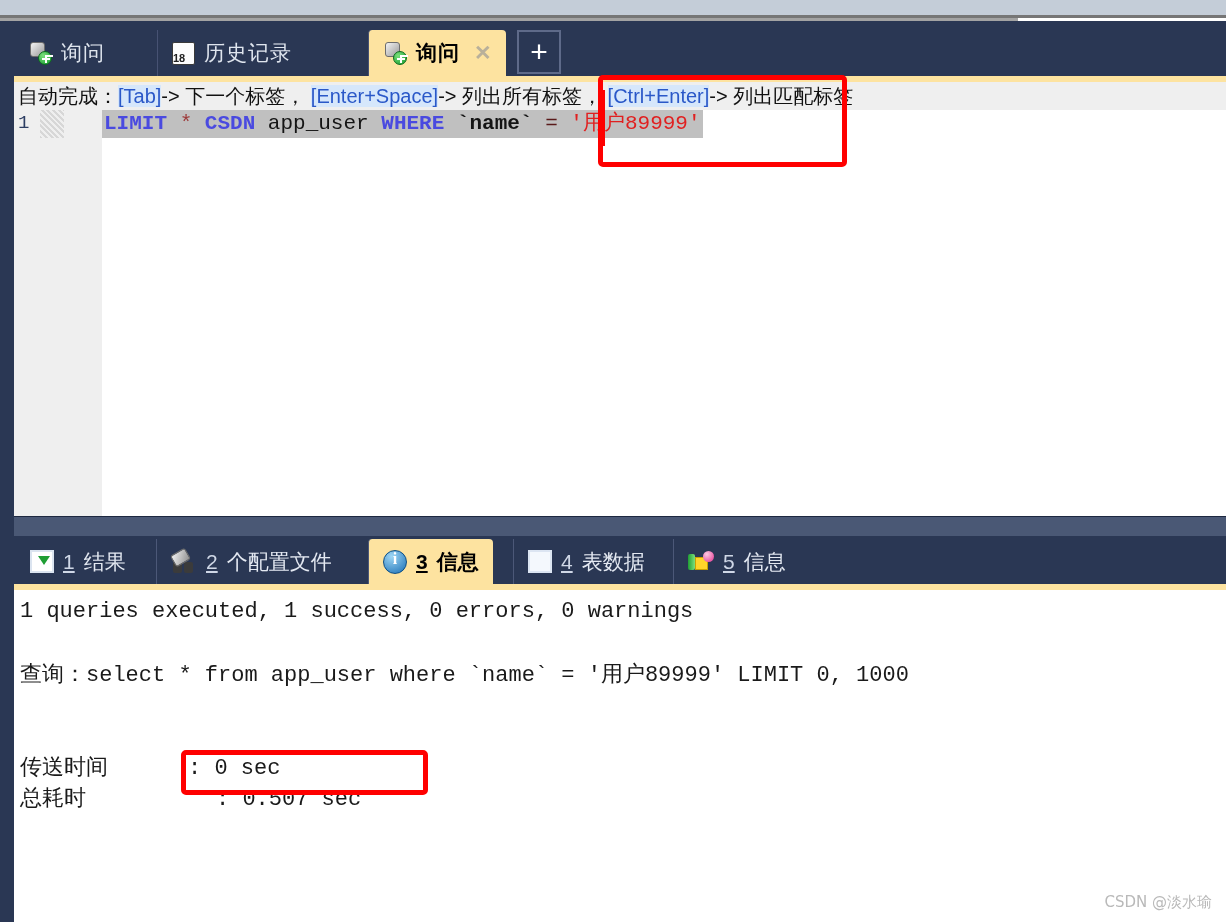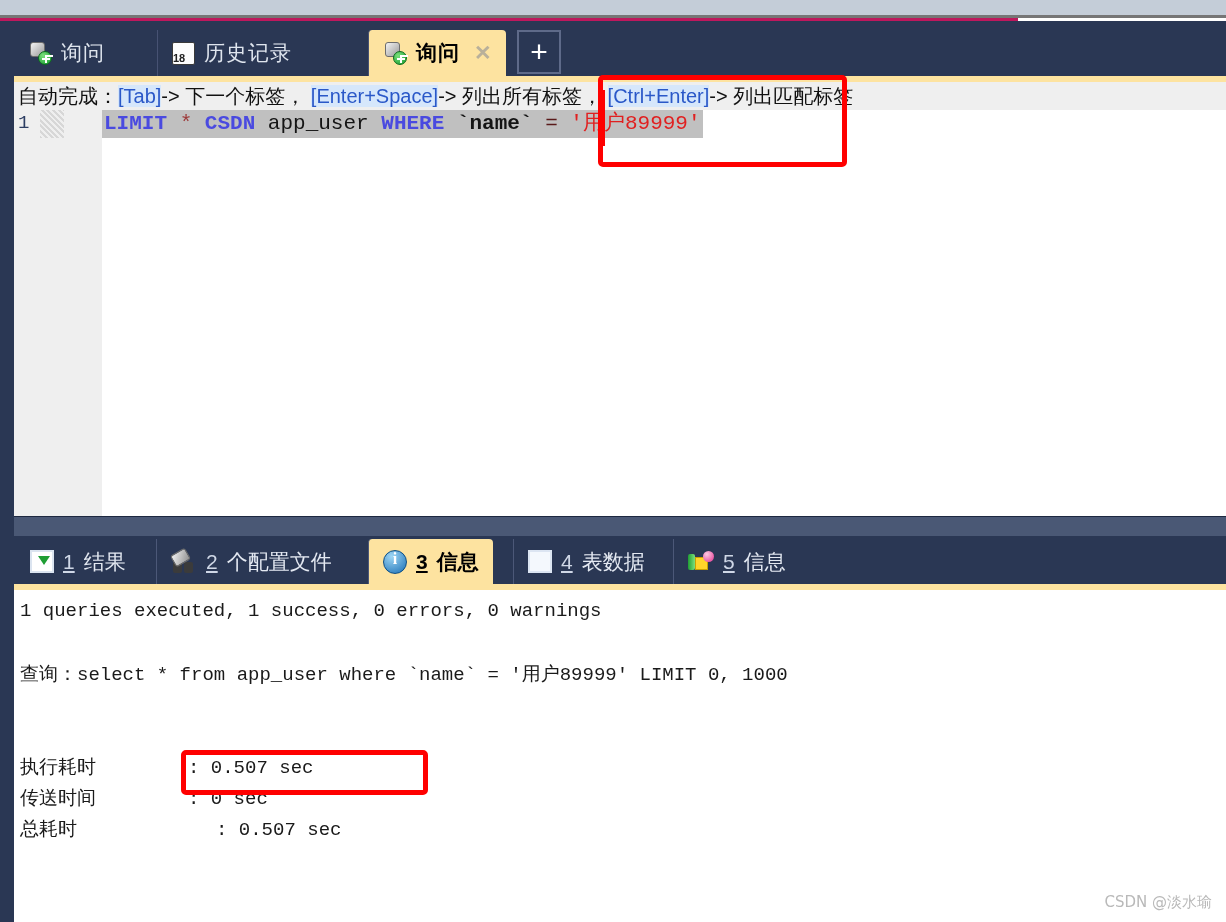--- a/index.html
+++ b/index.html
@@ -6,21 +6,21 @@
   html, body {
     margin: 0; padding: 0;
     width: 1226px; height: 922px;
     background: #ffffff;
     font-family: "Liberation Sans", sans-serif;
     overflow: hidden;
   }
   #app {
     position: relative;
     width: 1018px; height: 922px;
-    background: #be185d;
+    background: #a3a3a3;
   }
 
   
   .top-strip {
     position: absolute; left: 0; top: 0;
     width: 1226px; height: 18px;
     background: #c4cdd8;
     border-bottom: 3px solid #767676;
   }
 
@@ -247,21 +247,21 @@
   
   .res-strip {
     position: absolute; left: 14px; top: 563px;
     width: 1212px; height: 6px; background: #fde3a0;
   }
   .results {
     position: absolute; left: 14px; top: 569px;
     width: 1212px; height: 332px;
     background: #ffffff;
     font-family: "Liberation Mono", monospace;
-    font-size: 19px;
+    font-size: 22px;
     color: #1a1a1a;
     padding: 6px 0 0 6px;
     overflow: hidden;
   }
   .results .row { height: 31px; line-height: 31px; white-space: pre; }
   .results .blank { height: 31px; }
   .results .cjk { font-family: "DejaVu Sans", sans-serif; }
 
   
   .annot {
@@ -375,21 +375,20 @@
     </div>
 
     <div class="res-strip"></div>
     <div class="results">
       <div class="row">1 queries executed, 1 success, 0 errors, 0 warnings</div>
       <div class="blank"></div>
       <div class="row"><span class="cjk">查询：</span><span>select * from app_user where `name` = '用户89999' LIMIT 0, 1000</span></div>
       <div class="blank"></div>
       <div class="blank"></div>
 
-      <div class="row"><span class="cjk" style="display:inline-block;width:168px;">执行耗时</span><span>:</span> <span>0.507 sec</span></div>
 
       <div class="row"><span class="cjk" style="display:inline-block;width:168px;">传送时间</span><span>:</span> <span>0 sec</span></div>
 
       <div class="row"><span class="cjk" style="display:inline-block;width:196px;">总耗时</span><span>:</span> <span>0.507 sec</span></div>
     </div>
 
     <div class="watermark">CSDN @淡水瑜</div>
   </div>
 
   <div class="caret"></div>

